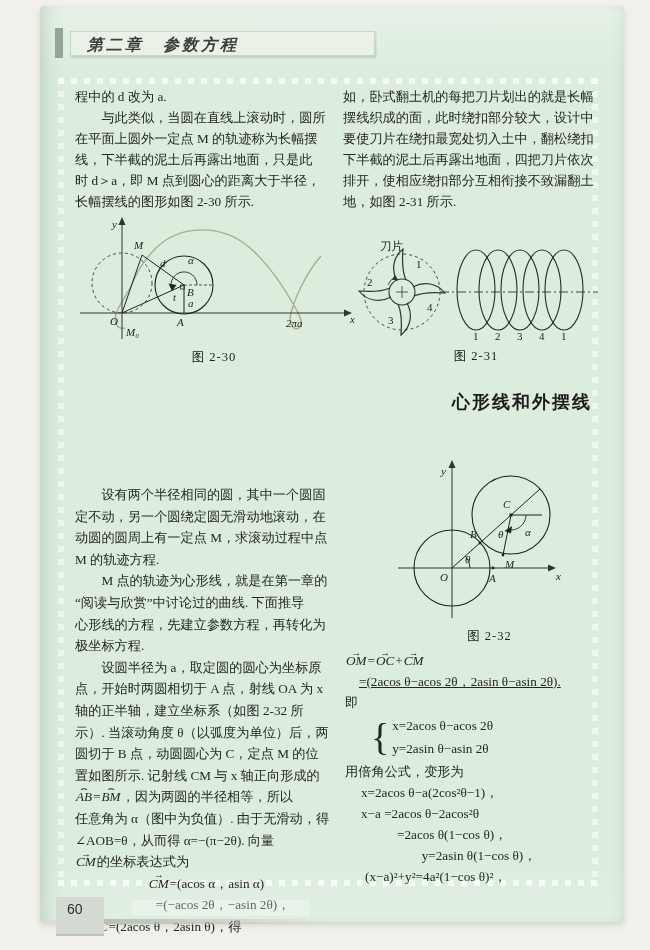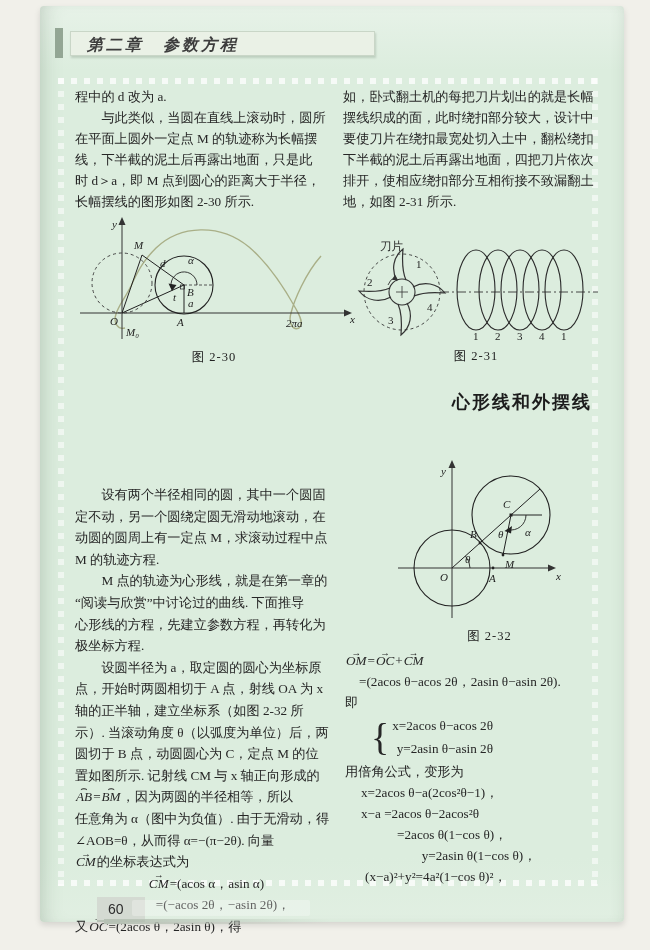--- a/index.html
+++ b/index.html
@@ -50,34 +50,34 @@
   
   .vec{position:relative;display:inline-block;font-style:italic;padding:0 1px;}
   .vec::before{content:"→";position:absolute;left:50%;transform:translateX(-50%);
     top:-0.78em;font-size:0.72em;font-style:normal;color:#262626;}
   .arc{position:relative;display:inline-block;font-style:italic;padding:0 1px;}
   .arc::before{content:"⌢";position:absolute;left:50%;transform:translateX(-50%);
     top:-0.72em;font-size:0.85em;font-style:normal;color:#262626;}
   
   .sys{display:flex;align-items:center;height:48px;margin-left:26px;}
   .brace{font-size:38px;font-weight:400;line-height:48px;color:#262626;margin-right:3px;}
-  .sys-lines{display:flex;flex-direction:column;text-align:right;}
+  .sys-lines{display:flex;flex-direction:column;}
   .sl{height:23px;line-height:23px;white-space:nowrap;}
   
   .fig{position:absolute;}
   .fig-caption{width:100%;text-align:center;font-size:12.5px;color:#222;letter-spacing:1px;margin-top:2px;}
   svg text{font-family:"Liberation Serif","DejaVu Serif",serif;font-size:11px;fill:#1f1f1f;}
   svg text.it{font-style:italic;}
   svg text.cjk{font-size:11.5px;font-style:normal;}
   
   .page-num{
-    position:absolute;left:56px;top:897px;width:48px;height:25px;
+    position:absolute;left:56px;top:897px;width:48px;height:39px;
     background:#d4dad2;border-bottom:2px solid #b9c3b7;
     font-family:"Liberation Sans","DejaVu Sans",sans-serif;
-    font-size:14px;line-height:25px;color:#2e2e2e;padding-left:11px;box-sizing:border-box;margin-left:41px;
+    font-size:14px;line-height:25px;color:#2e2e2e;padding-left:11px;box-sizing:border-box;
   }
   .footer-bar{position:absolute;left:104px;top:919px;width:226px;height:5px;
     background:linear-gradient(90deg,#b6c1b4,rgba(190,200,188,0));}
   .watermark{position:absolute;left:132px;top:900px;width:178px;height:16px;
     background:rgba(255,255,255,.28);border-radius:2px;}
 </style>
 </head>
 <body>
 
 <div class="book"></div>
@@ -243,21 +243,21 @@
     <text x="106" y="86" class="it">θ</text>
     <text x="133" y="84" class="it">α</text>
   </svg>
   <div class="fig-caption">图 2-32</div>
 </div>
 
 <div class="col" style="left:345px;top:650px;width:252px;">
   <div class="dl">
     <span class="vec">OM</span><span>=</span><span class="vec">OC</span><span>+</span><span class="vec">CM</span>
   </div>
-  <div class="dl" style="padding-left:14px;">=(2acos θ−acos 2θ，2asin θ−asin 2θ).</div>
+  <div class="dl" style="padding-left:14px;text-decoration:underline;">=(2acos θ−acos 2θ，2asin θ−asin 2θ).</div>
   <div class="dl">即</div>
   <div class="sys">
     <span class="brace">{</span>
     <span class="sys-lines">
       <span class="sl">x=2acos θ−acos 2θ</span>
       <span class="sl">y=2asin θ−asin 2θ</span>
     </span>
   </div>
   <div class="dl">用倍角公式，变形为</div>
   <div class="dl" style="padding-left:16px;">x=2acos θ−a(2cos²θ−1)，</div>

